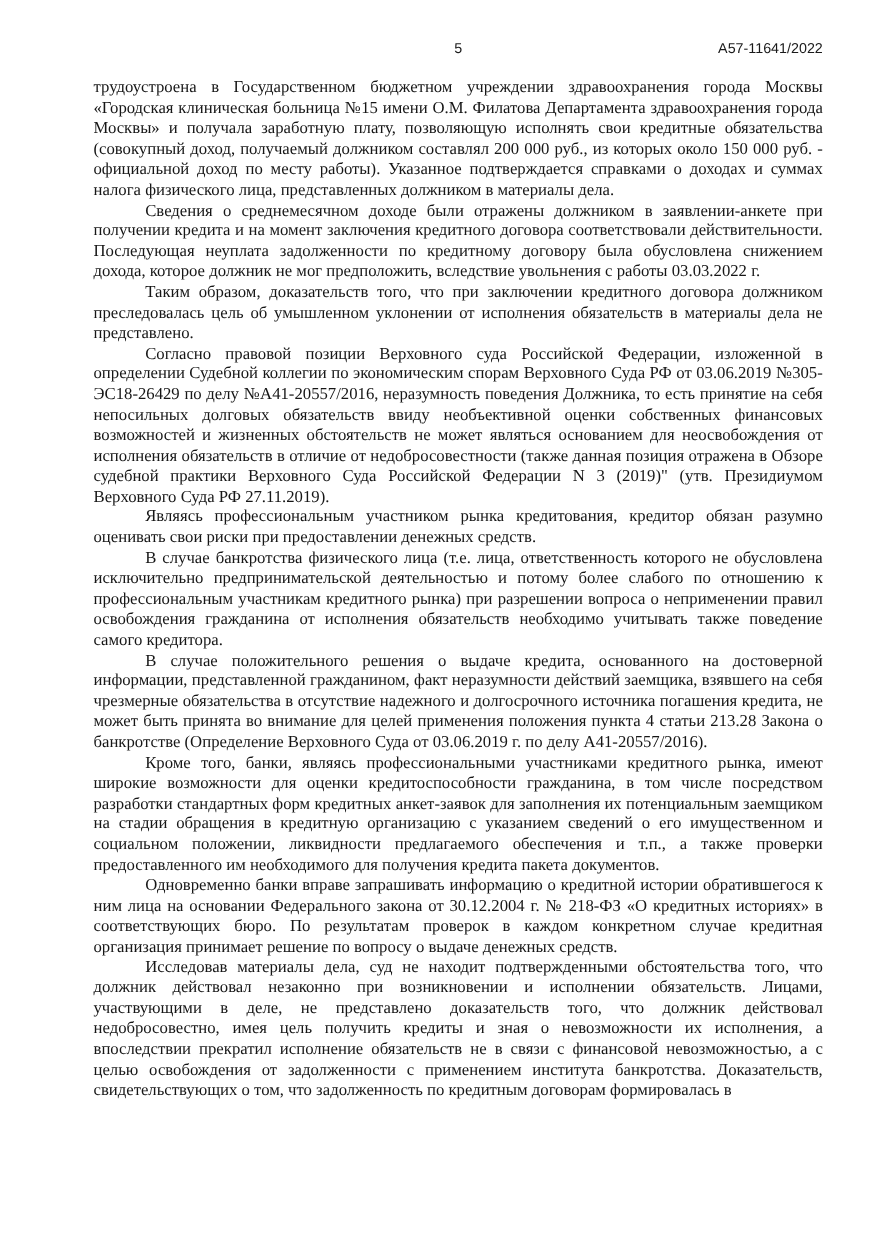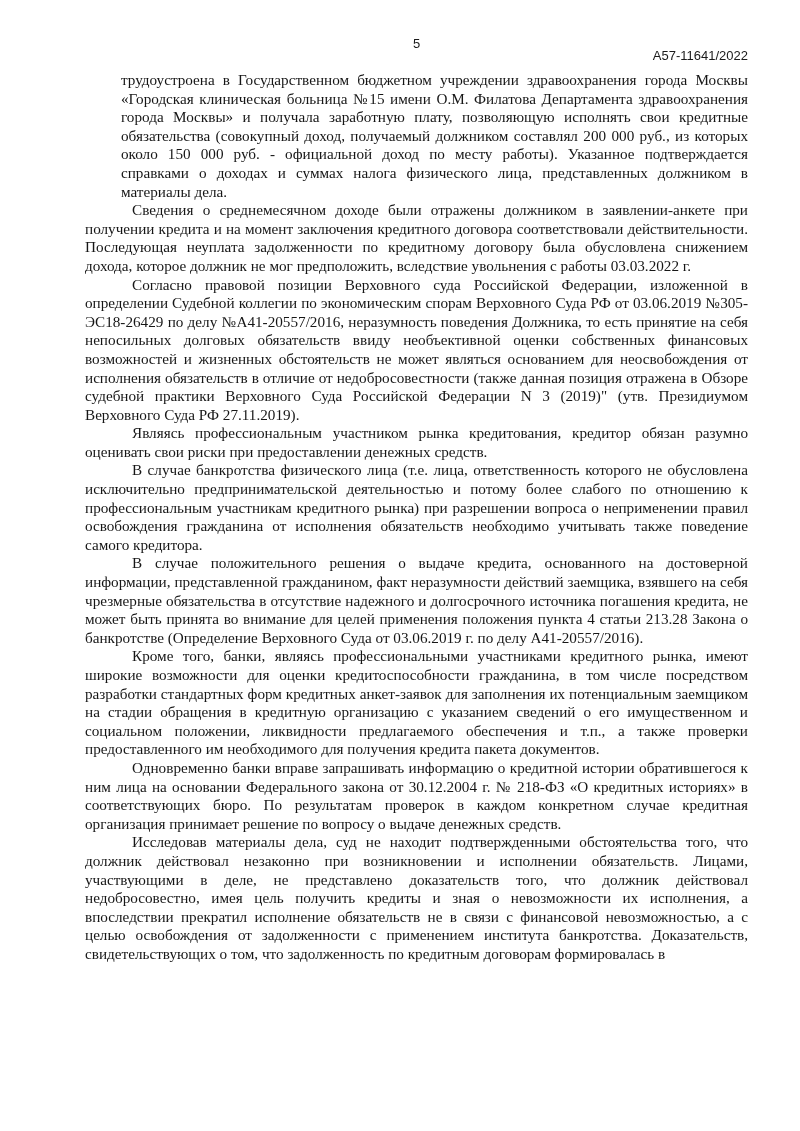--- a/index.html
+++ b/index.html
@@ -29,56 +29,55 @@
     position: absolute;
     left: 0;
     right: 0;
     text-align: center;
   }
   .case-number {
     position: absolute;
     right: 0;
     top: 0;
     text-align: right;
-    margin-top: 12px;
   }
   .document-body {
     position: absolute;
     top: 71px;
     left: 85px;
     width: 663px;
     font-family: "Liberation Serif", serif;
     font-size: 15.2px;
     line-height: 18.6px;
     text-align: justify;
     color: #161616;
   }
   .document-body p {
     margin: 0;
     padding: 0;
     text-indent: 47px;
   }
   .document-body p.no-indent {
     text-indent: 0;
-    margin-left: 36px;
   }
 </style>
 </head>
 <body>
 
 <div class="page">
 
   <div class="page-header">
     <span class="page-number">5</span>
     <span class="case-number">А57-11641/2022</span>
   </div>
 
   <div class="document-body">
     <p class="no-indent">трудоустроена в Государственном бюджетном учреждении здравоохранения города Москвы «Городская клиническая больница №15 имени О.М. Филатова Департамента здравоохранения города Москвы» и получала заработную плату, позволяющую исполнять свои кредитные обязательства (совокупный доход, получаемый должником составлял 200 000 руб., из которых около 150 000 руб. - официальной доход по месту работы). Указанное подтверждается справками о доходах и суммах налога физического лица, представленных должником в материалы дела.</p>
     <p>Сведения о среднемесячном доходе были отражены должником в заявлении-анкете при получении кредита и на момент заключения кредитного договора соответствовали действительности. Последующая неуплата задолженности по кредитному договору была обусловлена снижением дохода, которое должник не мог предположить, вследствие увольнения с работы 03.03.2022 г.</p>
+    <p>Таким образом, доказательств того, что при заключении кредитного договора должником преследовалась цель об умышленном уклонении от исполнения обязательств в материалы дела не представлено.</p>
     <p>Согласно правовой позиции Верховного суда Российской Федерации, изложенной в определении Судебной коллегии по экономическим спорам Верховного Суда РФ от 03.06.2019 №305-ЭС18-26429 по делу №А41-20557/2016, неразумность поведения Должника, то есть принятие на себя непосильных долговых обязательств ввиду необъективной оценки собственных финансовых возможностей и жизненных обстоятельств не может являться основанием для неосвобождения от исполнения обязательств в отличие от недобросовестности (также данная позиция отражена в Обзоре судебной практики Верховного Суда Российской Федерации N 3 (2019)" (утв. Президиумом Верховного Суда РФ 27.11.2019).</p>
     <p>Являясь профессиональным участником рынка кредитования, кредитор обязан разумно оценивать свои риски при предоставлении денежных средств.</p>
     <p>В случае банкротства физического лица (т.е. лица, ответственность которого не обусловлена исключительно предпринимательской деятельностью и потому более слабого по отношению к профессиональным участникам кредитного рынка) при разрешении вопроса о неприменении правил освобождения гражданина от исполнения обязательств необходимо учитывать также поведение самого кредитора.</p>
     <p>В случае положительного решения о выдаче кредита, основанного на достоверной информации, представленной гражданином, факт неразумности действий заемщика, взявшего на себя чрезмерные обязательства в отсутствие надежного и долгосрочного источника погашения кредита, не может быть принята во внимание для целей применения положения пункта 4 статьи 213.28 Закона о банкротстве (Определение Верховного Суда от 03.06.2019 г. по делу А41-20557/2016).</p>
     <p>Кроме того, банки, являясь профессиональными участниками кредитного рынка, имеют широкие возможности для оценки кредитоспособности гражданина, в том числе посредством разработки стандартных форм кредитных анкет-заявок для заполнения их потенциальным заемщиком на стадии обращения в кредитную организацию с указанием сведений о его имущественном и социальном положении, ликвидности предлагаемого обеспечения и т.п., а также проверки предоставленного им необходимого для получения кредита пакета документов.</p>
     <p>Одновременно банки вправе запрашивать информацию о кредитной истории обратившегося к ним лица на основании Федерального закона от 30.12.2004 г. № 218-ФЗ «О кредитных историях» в соответствующих бюро. По результатам проверок в каждом конкретном случае кредитная организация принимает решение по вопросу о выдаче денежных средств.</p>
     <p>Исследовав материалы дела, суд не находит подтвержденными обстоятельства того, что должник действовал незаконно при возникновении и исполнении обязательств. Лицами, участвующими в деле, не представлено доказательств того, что должник действовал недобросовестно, имея цель получить кредиты и зная о невозможности их исполнения, а впоследствии прекратил исполнение обязательств не в связи с финансовой  невозможностью, а с целью освобождения от задолженности с применением института банкротства. Доказательств, свидетельствующих о том, что задолженность по кредитным договорам формировалась в</p>
   </div>
 
 </div>

